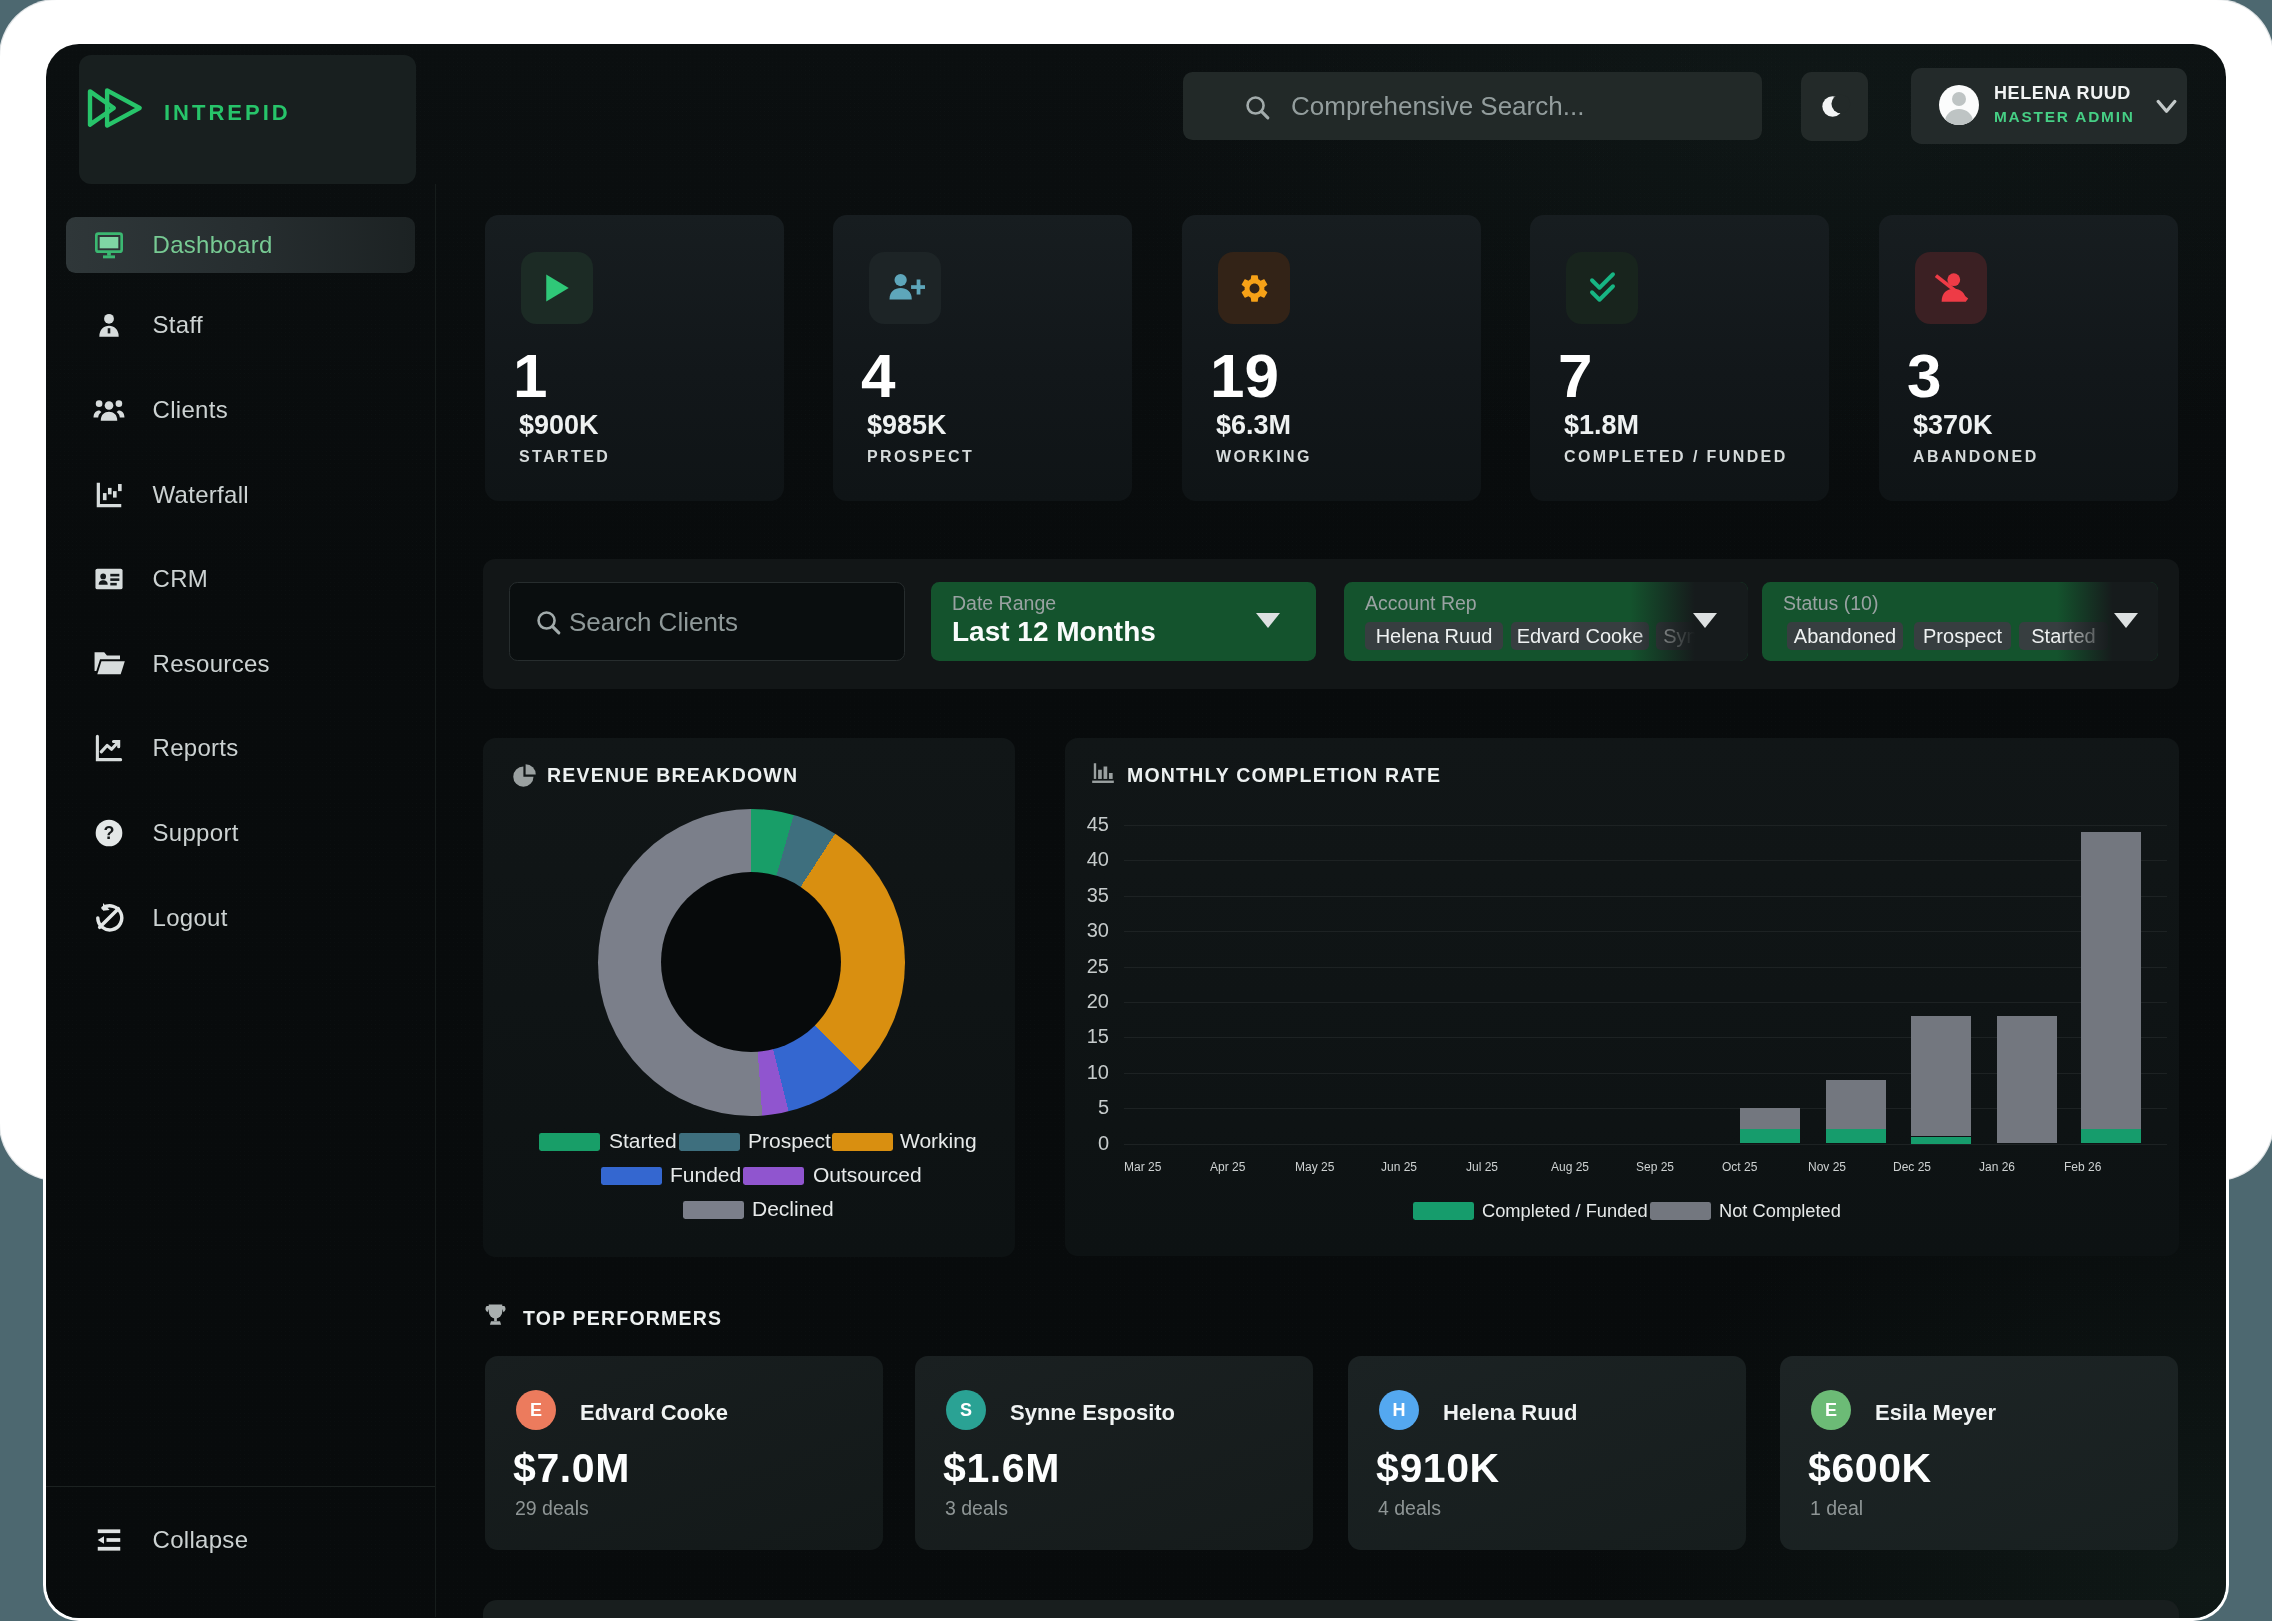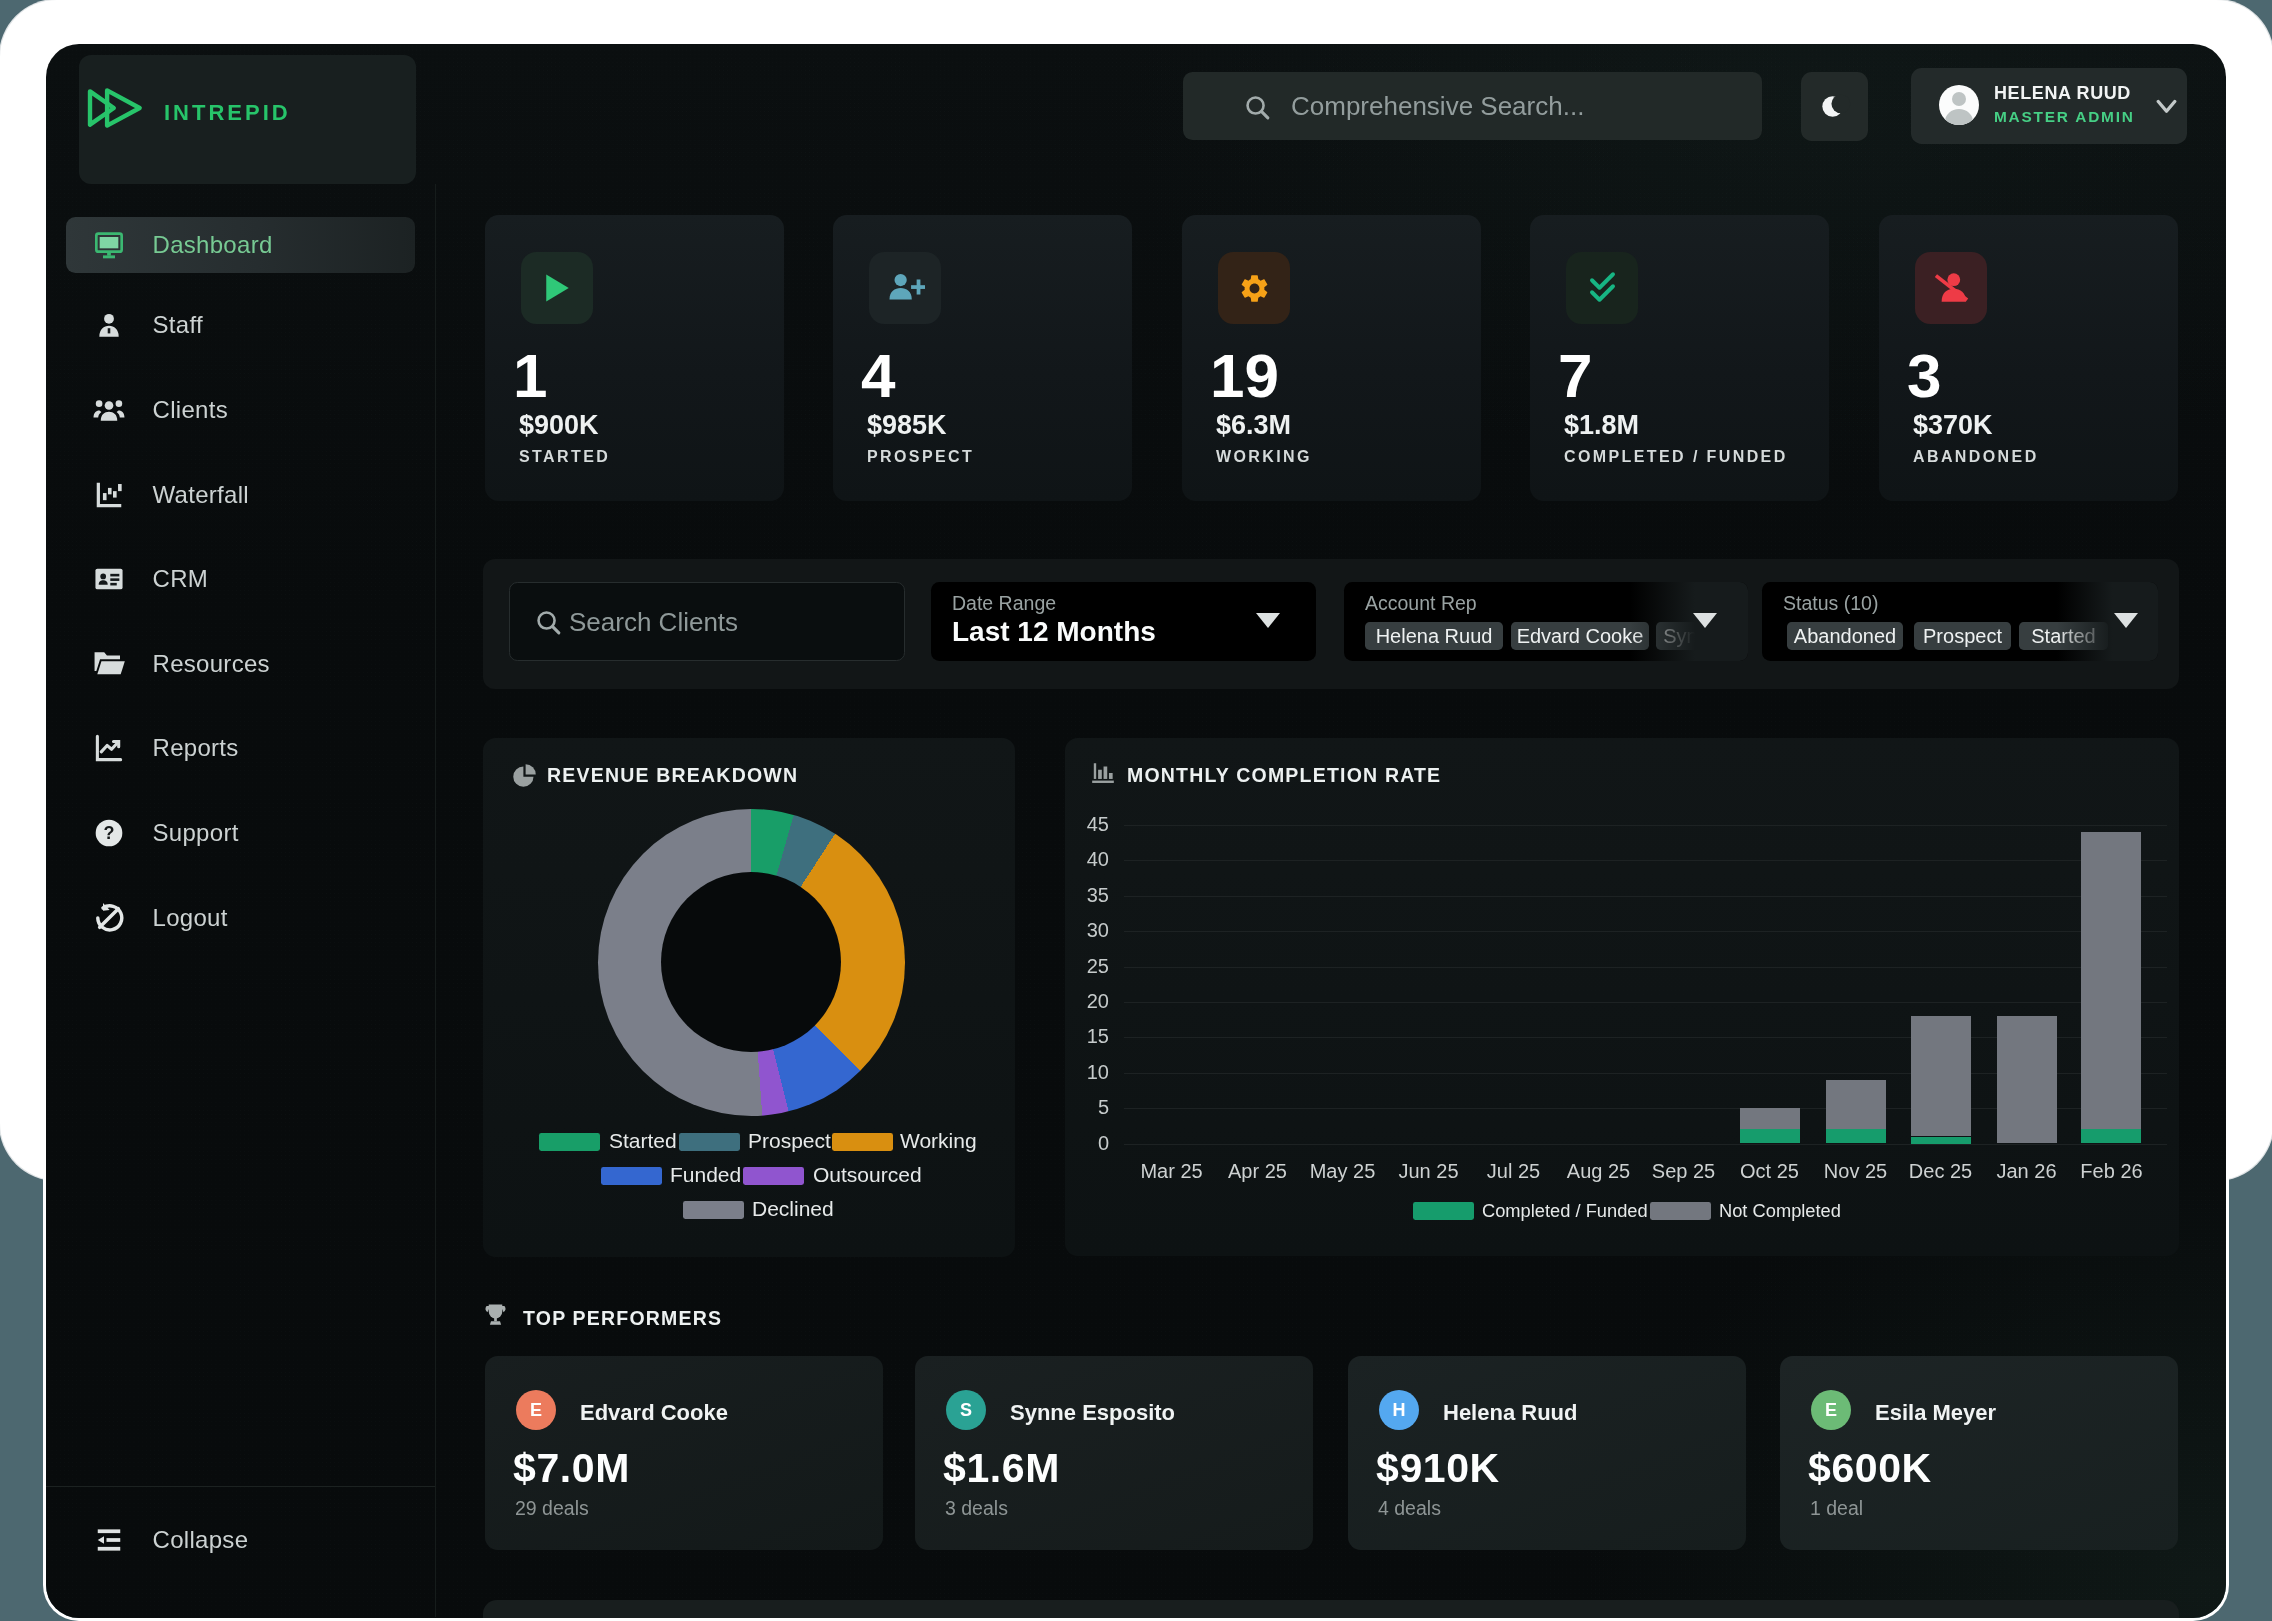--- a/index.html
+++ b/index.html
@@ -44,36 +44,36 @@
   .stile { position:absolute; left:36px; top:37px; width:72px; height:72px; border-radius:15.4px; }
   .snum { position:absolute; left:28px; top:125px; font-size:62px; font-weight:bold; color:#fff; }
   .sval { position:absolute; left:34px; top:195px; font-size:27px; font-weight:bold; color:#eef1f1; }
   .slab { position:absolute; left:34px; top:233px; font-size:16px; font-weight:bold; color:#d5dada; letter-spacing:2.4px; }
   
   .filterbar { position:absolute; left:437px; top:515px; width:1696px; height:130px;
                background:#121617 ; border-radius:12px; }
   .finput { position:absolute; left:26px; top:23px; width:396px; height:79px; background:#0a0e0f;
             border:1.2px solid #272d2e; border-radius:8.3px; }
   .finput span { position:absolute; left:59px; top:24px; font-size:26px; color:#8f9999; }
-  .fgroup { position:absolute; top:23px; height:79px; background:#000000; border-radius:8.3px; }
+  .fgroup { position:absolute; top:23px; height:79px; background:#14532d; border-radius:8.3px; }
   .flab { position:absolute; left:21px; top:9.5px; font-size:19.5px; color:#99a2a2; }
   .fval { position:absolute; left:21px; top:34px; font-size:28px; font-weight:bold; color:#fafcfc; }
   .chip { position:absolute; top:40px; height:28px; border-radius:4.7px; background:#373e40;
           color:#eef1f1; font-size:20px; line-height:28px; text-align:center; }
   .caret { position:absolute; width:0; height:0; border-left:12.4px solid transparent;
            border-right:12.4px solid transparent; border-top:15.4px solid #dde1e1; }
   
   .ccard { position:absolute; top:694px; border-radius:13px;
            background:linear-gradient(180deg,#111617 0%, #0d1213 100%); }
   .ctitle { position:absolute; font-size:19.5px; font-weight:bold; letter-spacing:1.2px; color:#edf1f1; }
   .legswatch { position:absolute; height:18px; width:61px; border-radius:2.4px; }
   .leglab { position:absolute; font-size:21px; color:#e6e9e9; }
   .gline { position:absolute; left:1078px; width:1043px; height:0.6px; background:#1d2223; }
   .ylab { position:absolute; width:47px; text-align:right; font-size:20px; color:#c6cbcb; }
-  .xlab { position:absolute; width:95px; text-align:center; font-size:20px; color:#cdd1d1; }
+  .xlab { position:absolute; width:95px; font-size:12px; color:#cdd1d1; }
   .bar { position:absolute; width:60px; }
   
   .pcard { position:absolute; top:1312px; width:398px; height:194px; border-radius:13px;
            background:linear-gradient(160deg,#181e1f 0%, #131919 100%); }
   .pavatar { position:absolute; left:31px; top:34px; width:40px; height:40px; border-radius:50%;
              color:#fff; font-size:18px; font-weight:bold; text-align:center; line-height:40px; }
   .pnam { position:absolute; left:95px; top:44px; font-size:22px; font-weight:bold; color:#f0f3f3; }
   .pval { position:absolute; left:28px; top:89px; font-size:41px; font-weight:bold; color:#fdfefe; letter-spacing:0.6px; }
   .pdeal { position:absolute; left:30px; top:141px; font-size:19.5px; color:#8e9595; }
 </style>

